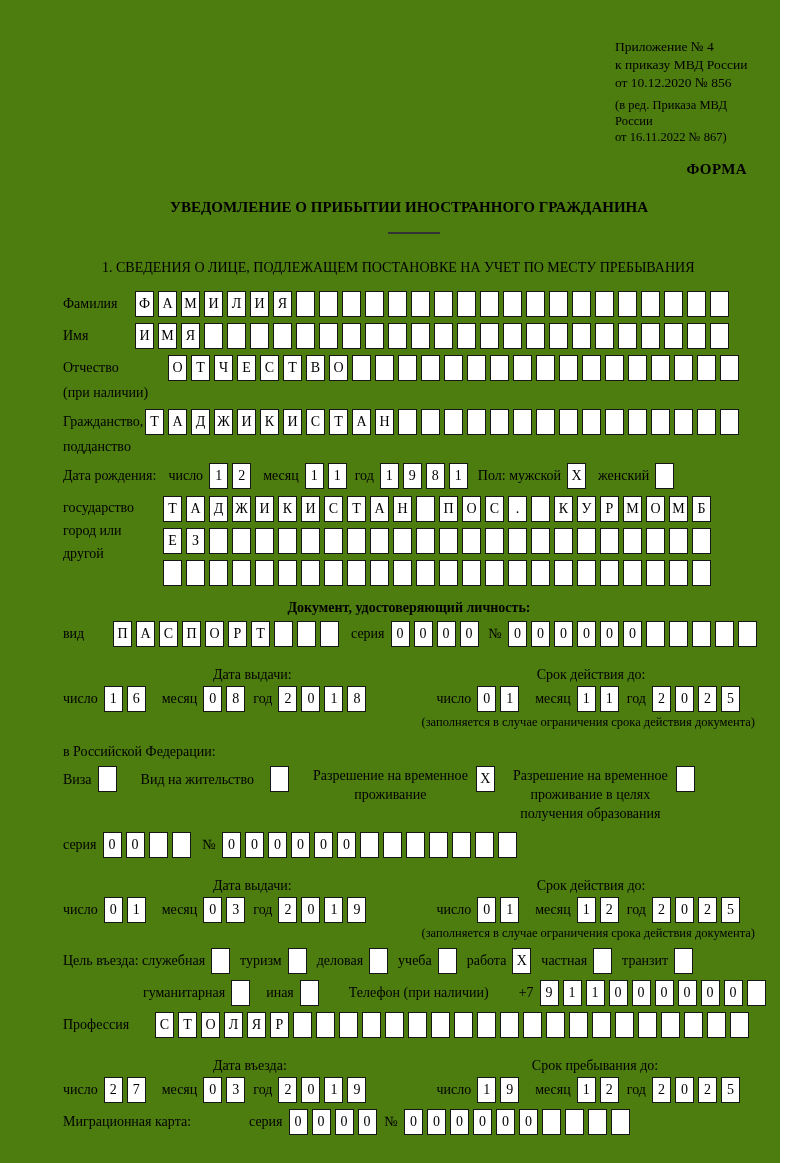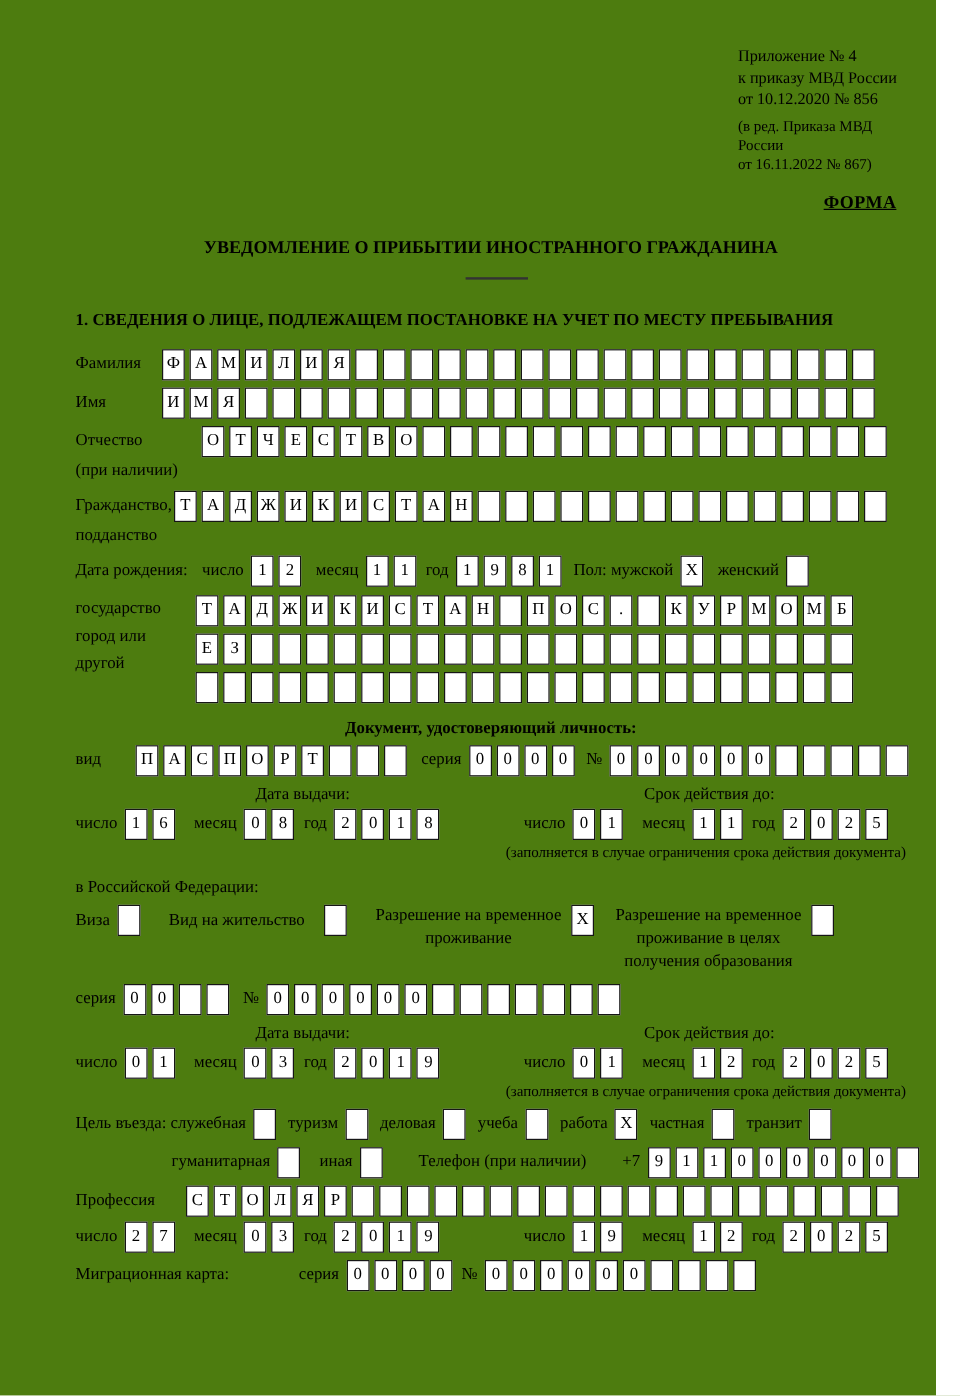--- a/index.html
+++ b/index.html
@@ -6,42 +6,42 @@
   html,body { margin:0; padding:0; background:#ffffff; }
   .page {
     width:780px; height:1163px; background:#4d7c0f; color:#000;
     font-family:"Liberation Serif", serif; font-size:14px;
     padding:38px 25px 0 63px; overflow:hidden; position:relative;
   }
   
   .annex { margin-left:552px; line-height:18px; font-size:13.5px; }
   .annex-note { font-size:12.5px; line-height:16px; }
   .annex-note-first { margin-top:5px; }
-  .forma { text-align:right; font-weight:bold; font-size:15px; margin:16px 8px 0 0; letter-spacing:.4px;text-decoration:underline; }
+  .forma { text-align:right; font-weight:bold; font-size:15px; margin:16px 8px 0 0; letter-spacing:.4px; }
   .title { text-align:center; font-weight:bold; font-size:15px; margin-top:18px; line-height:22px; }
   .blank-line { display:inline-block; width:52px; border-bottom:2px solid #333; margin-left:10px; vertical-align:baseline; }
-  .section-title { font-weight:bold; font-size:14px; margin-top:20px; }
+  .section-title { font-weight:normal; font-size:14px; margin-top:20px;margin-left:39px; }
 
   .row { display:flex; align-items:center; margin-top:4px; min-height:28px; }
   .row.top { align-items:flex-start; }
   .cells { display:flex; gap:4px; flex:0 0 auto; }
   .cell {
     width:19px; height:26px; border:1.6px solid #161616; background:#fff;
     display:flex; align-items:center; justify-content:center;
     font-size:14px; flex:0 0 auto;
   }
   .lbl { flex:0 0 auto; }
   .li { white-space:nowrap; margin-right:6px; flex:0 0 auto; }
   .w72 { width:72px; } .w82 { width:82px; } .w105 { width:105px; }
   .ml6{margin-left:6px} .ml8{margin-left:8px} .ml10{margin-left:10px} .ml12{margin-left:12px}
   .ml16{margin-left:16px} .ml24{margin-left:24px} .ml30{margin-left:30px} .ml70{margin-left:70px}
   .lh28 { line-height:28px; } .lh22 { line-height:22px; } .lh23 { line-height:23px; }
 
   .doc-header { text-align:center; font-weight:bold; margin-top:8px; }
-  .date-heads { display:flex; margin-top:6px; line-height:17px; }
+  .date-heads { display:flex; margin-top:18px; line-height:17px; }
   .dh-left { margin-left:150px; }
   .dh-right { margin-left:245px; }
   .note { text-align:right; font-size:12.5px; line-height:15px; margin-top:2px; }
   .stack .cells { margin-bottom:6px; }
   .opt { display:flex; align-items:flex-start; flex:0 0 auto; }
   .opt-label-multi { text-align:center; line-height:19px; margin:0 8px; }
   .para { margin-top:10px; line-height:24px; }
 </style>
 </head>
 <body>
@@ -582,20 +582,24 @@
         <div class="cell"></div>
         <div class="cell"></div>
         <div class="cell"></div>
         <div class="cell"></div>
         <div class="cell"></div>
         <div class="cell"></div>
         <div class="cell"></div>
       </div>
   </div>
 
+  <div class="date-heads">
+    <span class="dh-left">Дата въезда:</span>
+    <span class="dh-right">Срок пребывания до:</span>
+  </div>
   <div class="row" style="margin-top:2px">
     <span class="li">число</span>
     <div class="cells">
         <div class="cell">2</div>
         <div class="cell">7</div>
       </div>
     <span class="li ml16">месяц</span>
     <div class="cells">
         <div class="cell">0</div>
         <div class="cell">3</div>

